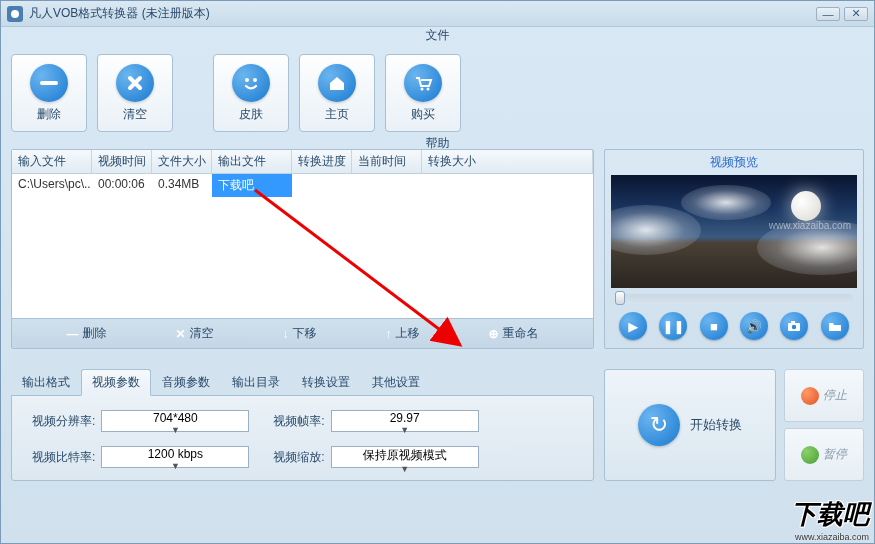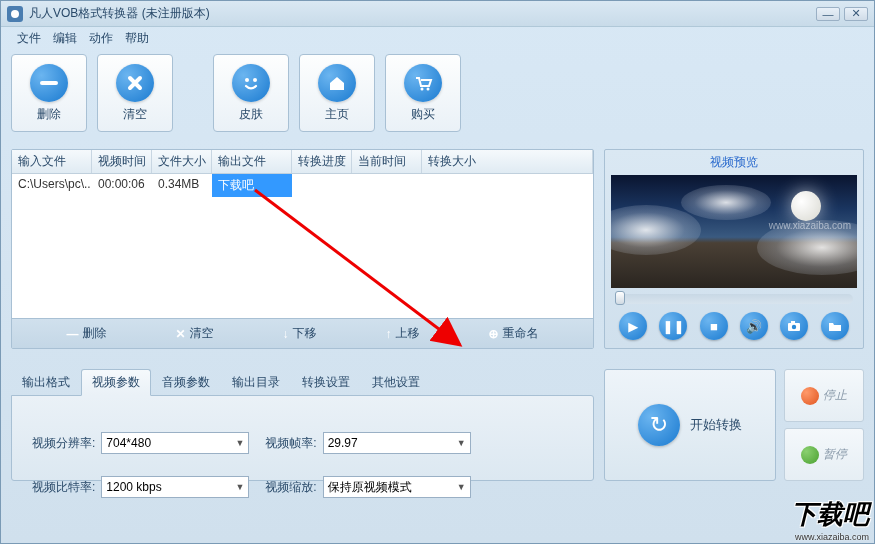--- a/index.html
+++ b/index.html
@@ -7,21 +7,21 @@
 
 .window { width: 875px; height: 544px; background: linear-gradient(#d8e8f5, #d0e0ed); border: 1px solid #7a9ab5; }
 
 .titlebar { height: 26px; background: linear-gradient(#dae8f3, #c8dbe9); display: flex; align-items: center; padding: 0 6px; border-bottom: 1px solid #b0c8d8; }
 .titlebar-icon { width: 16px; height: 16px; background: #4a7db0; border-radius: 3px; margin-right: 6px; position: relative; }
 .titlebar-icon::after { content: ""; position: absolute; width: 8px; height: 8px; background: #fff; border-radius: 50%; top: 4px; left: 4px; }
 .titletext { font-size: 12px; color: #2a4a6a; }
 .titlebar-spacer { flex: 1; }
 .tb-btn { width: 24px; height: 14px; background: linear-gradient(#e8f0f8, #d0dce8); border: 1px solid #9ab0c5; border-radius: 2px; margin-left: 4px; display: flex; align-items: center; justify-content: center; font-size: 11px; color: #3a5a7a; cursor: pointer; }
 
-.menubar { height: 22px; display: flex; align-items: center; padding: 0 16px; gap: 12px; }
+.menubar { height: 22px; display: flex; align-items: center; padding: 0 16px; gap: 19px; flex-direction: column; }
 .menuitem { font-size: 12px; color: #2a4a6a; cursor: pointer; }
 
 .toolbar { height: 88px; display: flex; align-items: center; padding: 4px 10px; gap: 10px; }
 .tbtn { width: 76px; height: 78px; border: 1px solid #a8c0d4; border-radius: 4px; background: linear-gradient(#fdfefe, #eaf1f7); display: flex; flex-direction: column; align-items: center; justify-content: center; gap: 4px; cursor: pointer; }
 .tbtn .icon-circle { width: 38px; height: 38px; background: radial-gradient(circle at 30% 30%, #6bb5f0, #1a7ad0); border-radius: 50%; display: flex; align-items: center; justify-content: center; box-shadow: 0 1px 3px rgba(0,0,0,0.2); }
 .tbtn-label { font-size: 12px; color: #2a4a6a; }
 .toolbar-gap { width: 20px; }
 
 .main-area { display: flex; padding: 12px 10px; gap: 10px; height: 224px; }
 .left-panel { flex: 1; border: 1px solid #a8c0d4; border-radius: 2px; background: #fff; display: flex; flex-direction: column; }
@@ -57,24 +57,24 @@
 .progress-thumb { position: absolute; width: 10px; height: 14px; background: linear-gradient(#fff, #d0dae3); border: 1px solid #8aa5bc; border-radius: 3px; left: 0; top: -3px; }
 .media-controls { display: flex; justify-content: space-around; padding: 4px 8px 8px; }
 .mbtn { width: 28px; height: 28px; background: radial-gradient(circle at 30% 30%, #6bb5f0, #1a7ad0); border-radius: 50%; display: flex; align-items: center; justify-content: center; color: #fff; font-size: 13px; cursor: pointer; box-shadow: 0 1px 2px rgba(0,0,0,0.25); }
 
 .bottom-area { display: flex; padding: 8px 10px 0; gap: 10px; }
 .settings-panel { flex: 1; }
 .tabs { display: flex; }
 .tab { font-size: 12px; padding: 4px 10px; color: #2a4a6a; cursor: pointer; border: 1px solid transparent; border-bottom: none; }
 .tab.active { background: linear-gradient(#f5f9fc, #eaf1f7); border: 1px solid #a8c0d4; border-bottom: 1px solid #eaf1f7; border-radius: 3px 3px 0 0; position: relative; z-index: 2; }
 .tab-content { border: 1px solid #a8c0d4; border-radius: 0 3px 3px 3px; background: linear-gradient(#eaf1f7, #dce8f1); height: 86px; padding: 14px 20px; margin-top: -1px; }
-.field-row { display: flex; align-items: center; margin-bottom: 14px; gap: 16px; margin-top: 22px; }
+.field-row { display: flex; align-items: center; margin-bottom: 14px; gap: 24px; }
 .field { display: flex; align-items: center; gap: 6px; }
 .field-label { font-size: 12px; color: #2a4a6a; }
-.combo { width: 148px; height: 22px; border: 1px solid #9ab0c5; background: #fff; font-size: 12px; padding: 0 4px; display: flex; align-items: center; justify-content: space-between; cursor: pointer; }
+.combo { width: 148px; height: 22px; border: 1px solid #9ab0c5; background: #fff; font-size: 12px; padding: 0 4px; display: flex; align-items: center; justify-content: space-between; cursor: pointer; flex-direction: column; }
 .combo-arrow { color: #555; font-size: 9px; }
 
 .convert-panel { width: 260px; display: flex; gap: 8px; }
 .convert-btn-box { flex: 1; border: 1px solid #a8c0d4; border-radius: 3px; background: linear-gradient(#eef4f9, #dae7f0); display: flex; align-items: center; justify-content: center; gap: 10px; cursor: pointer; }
 .convert-icon { width: 42px; height: 42px; background: radial-gradient(circle at 30% 30%, #6bb5f0, #1a7ad0); border-radius: 50%; display: flex; align-items: center; justify-content: center; color: #fff; font-size: 22px; box-shadow: 0 1px 3px rgba(0,0,0,0.25); }
 .convert-label { font-size: 13px; color: #2a4a6a; }
 .side-btns { width: 80px; display: flex; flex-direction: column; gap: 6px; font-style: italic; }
 .side-btn { flex: 1; border: 1px solid #c0d0dd; border-radius: 3px; background: linear-gradient(#f4f8fb, #e6eef4); display: flex; align-items: center; justify-content: center; gap: 4px; font-size: 12px; color: #8a9aaa; cursor: pointer; }
 .side-btn-icon { width: 18px; height: 18px; border-radius: 50%; }
 .stop-icon-bg { background: radial-gradient(circle at 30% 30%, #ff9a6a, #e05520); }

